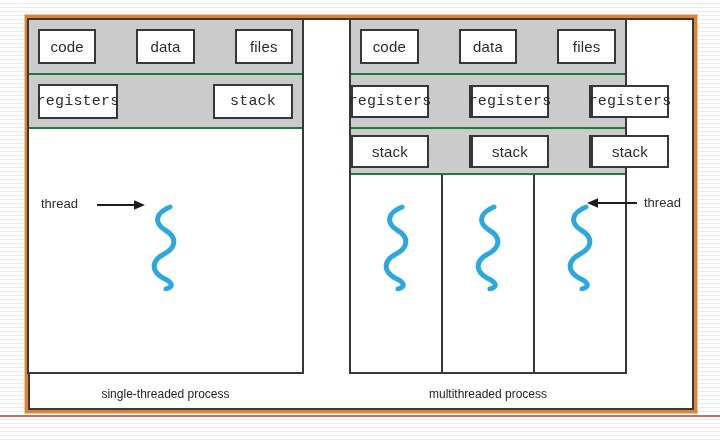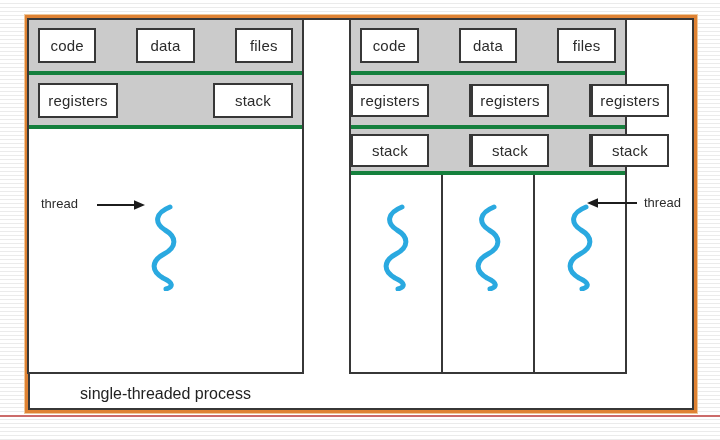--- a/index.html
+++ b/index.html
@@ -27,26 +27,26 @@
   }
   
   .panel{
     position:absolute;top:18px;box-sizing:border-box;
     border:2px solid #373737;background:#fff;
     display:flex;flex-direction:column;
   }
   .panel-left{left:27px;width:277px;height:356px;}
   .panel-right{left:349px;width:278px;height:356px;}
   .band{
-    box-sizing:border-box;background:#cbcbcb;border-bottom:4px solid #15803d;
+    box-sizing:border-box;background:#cbcbcb;border-bottom:2px solid #15803d;
     display:flex;align-items:center;justify-content:space-between;
     padding:0 9px;flex:0 0 auto;gap:40px;
   }
   .band.row1{height:55px;}
-  .band.row2{height:54px;padding:0;}
+  .band.row2{height:54px;padding:0;font-family:Liberation Mono, monospace;}
   .band.row3{height:46px;padding:0;}
   .band.plain{padding:0 9px;}
   .cellrow{display:flex;padding:0;}
   .cell{
     flex:1 1 0;display:flex;align-items:center;justify-content:center;
     box-sizing:border-box;
   }
   .cell + .cell{border-left:2px solid #373737;}
   .mbox{
     box-sizing:border-box;width:80px;height:35px;background:#fff;
@@ -63,21 +63,21 @@
   .col + .col{border-left:2px solid #373737;}
   .thread-text{
     font-size:13px;color:#2b2b2b;white-space:nowrap;
   }
   .lbl-left{position:absolute;left:12px;top:67px;}
   .arrow-left{position:absolute;left:68px;top:70px;}
   .squiggle-left{position:absolute;left:120px;top:74px;}
   .thread-right-group{position:absolute;left:587px;top:195px;display:flex;align-items:center;gap:7px;}
   .caption{
     position:absolute;top:383px;height:22px;
-    font-size:16px;color:#222;text-align:center;line-height:22px;
+    font-size:12px;color:#222;text-align:center;line-height:22px;
   }
   .caption-left{left:27px;width:277px;}
   .caption-right{left:349px;width:278px;}
 </style>
 </head>
 <body>
 
 <div class="slide">
 
   <div class="frame">
@@ -155,16 +155,17 @@
 
   <div class="thread-right-group">
     <svg width="50" height="12" viewBox="0 0 50 12">
       <polygon points="11,1.2 0,6 11,10.8" fill="#1c1c1c"></polygon>
       <line x1="10" y1="6" x2="50" y2="6" stroke="#1c1c1c" stroke-width="1.8"></line>
     </svg>
     <span class="thread-text">thread</span>
   </div>
 
   <div class="caption caption-left">single-threaded process</div>
+  <div class="caption caption-right">multithreaded process</div>
 
   <div class="red-underline"></div>
 
 </div>
 
 </body></html>

